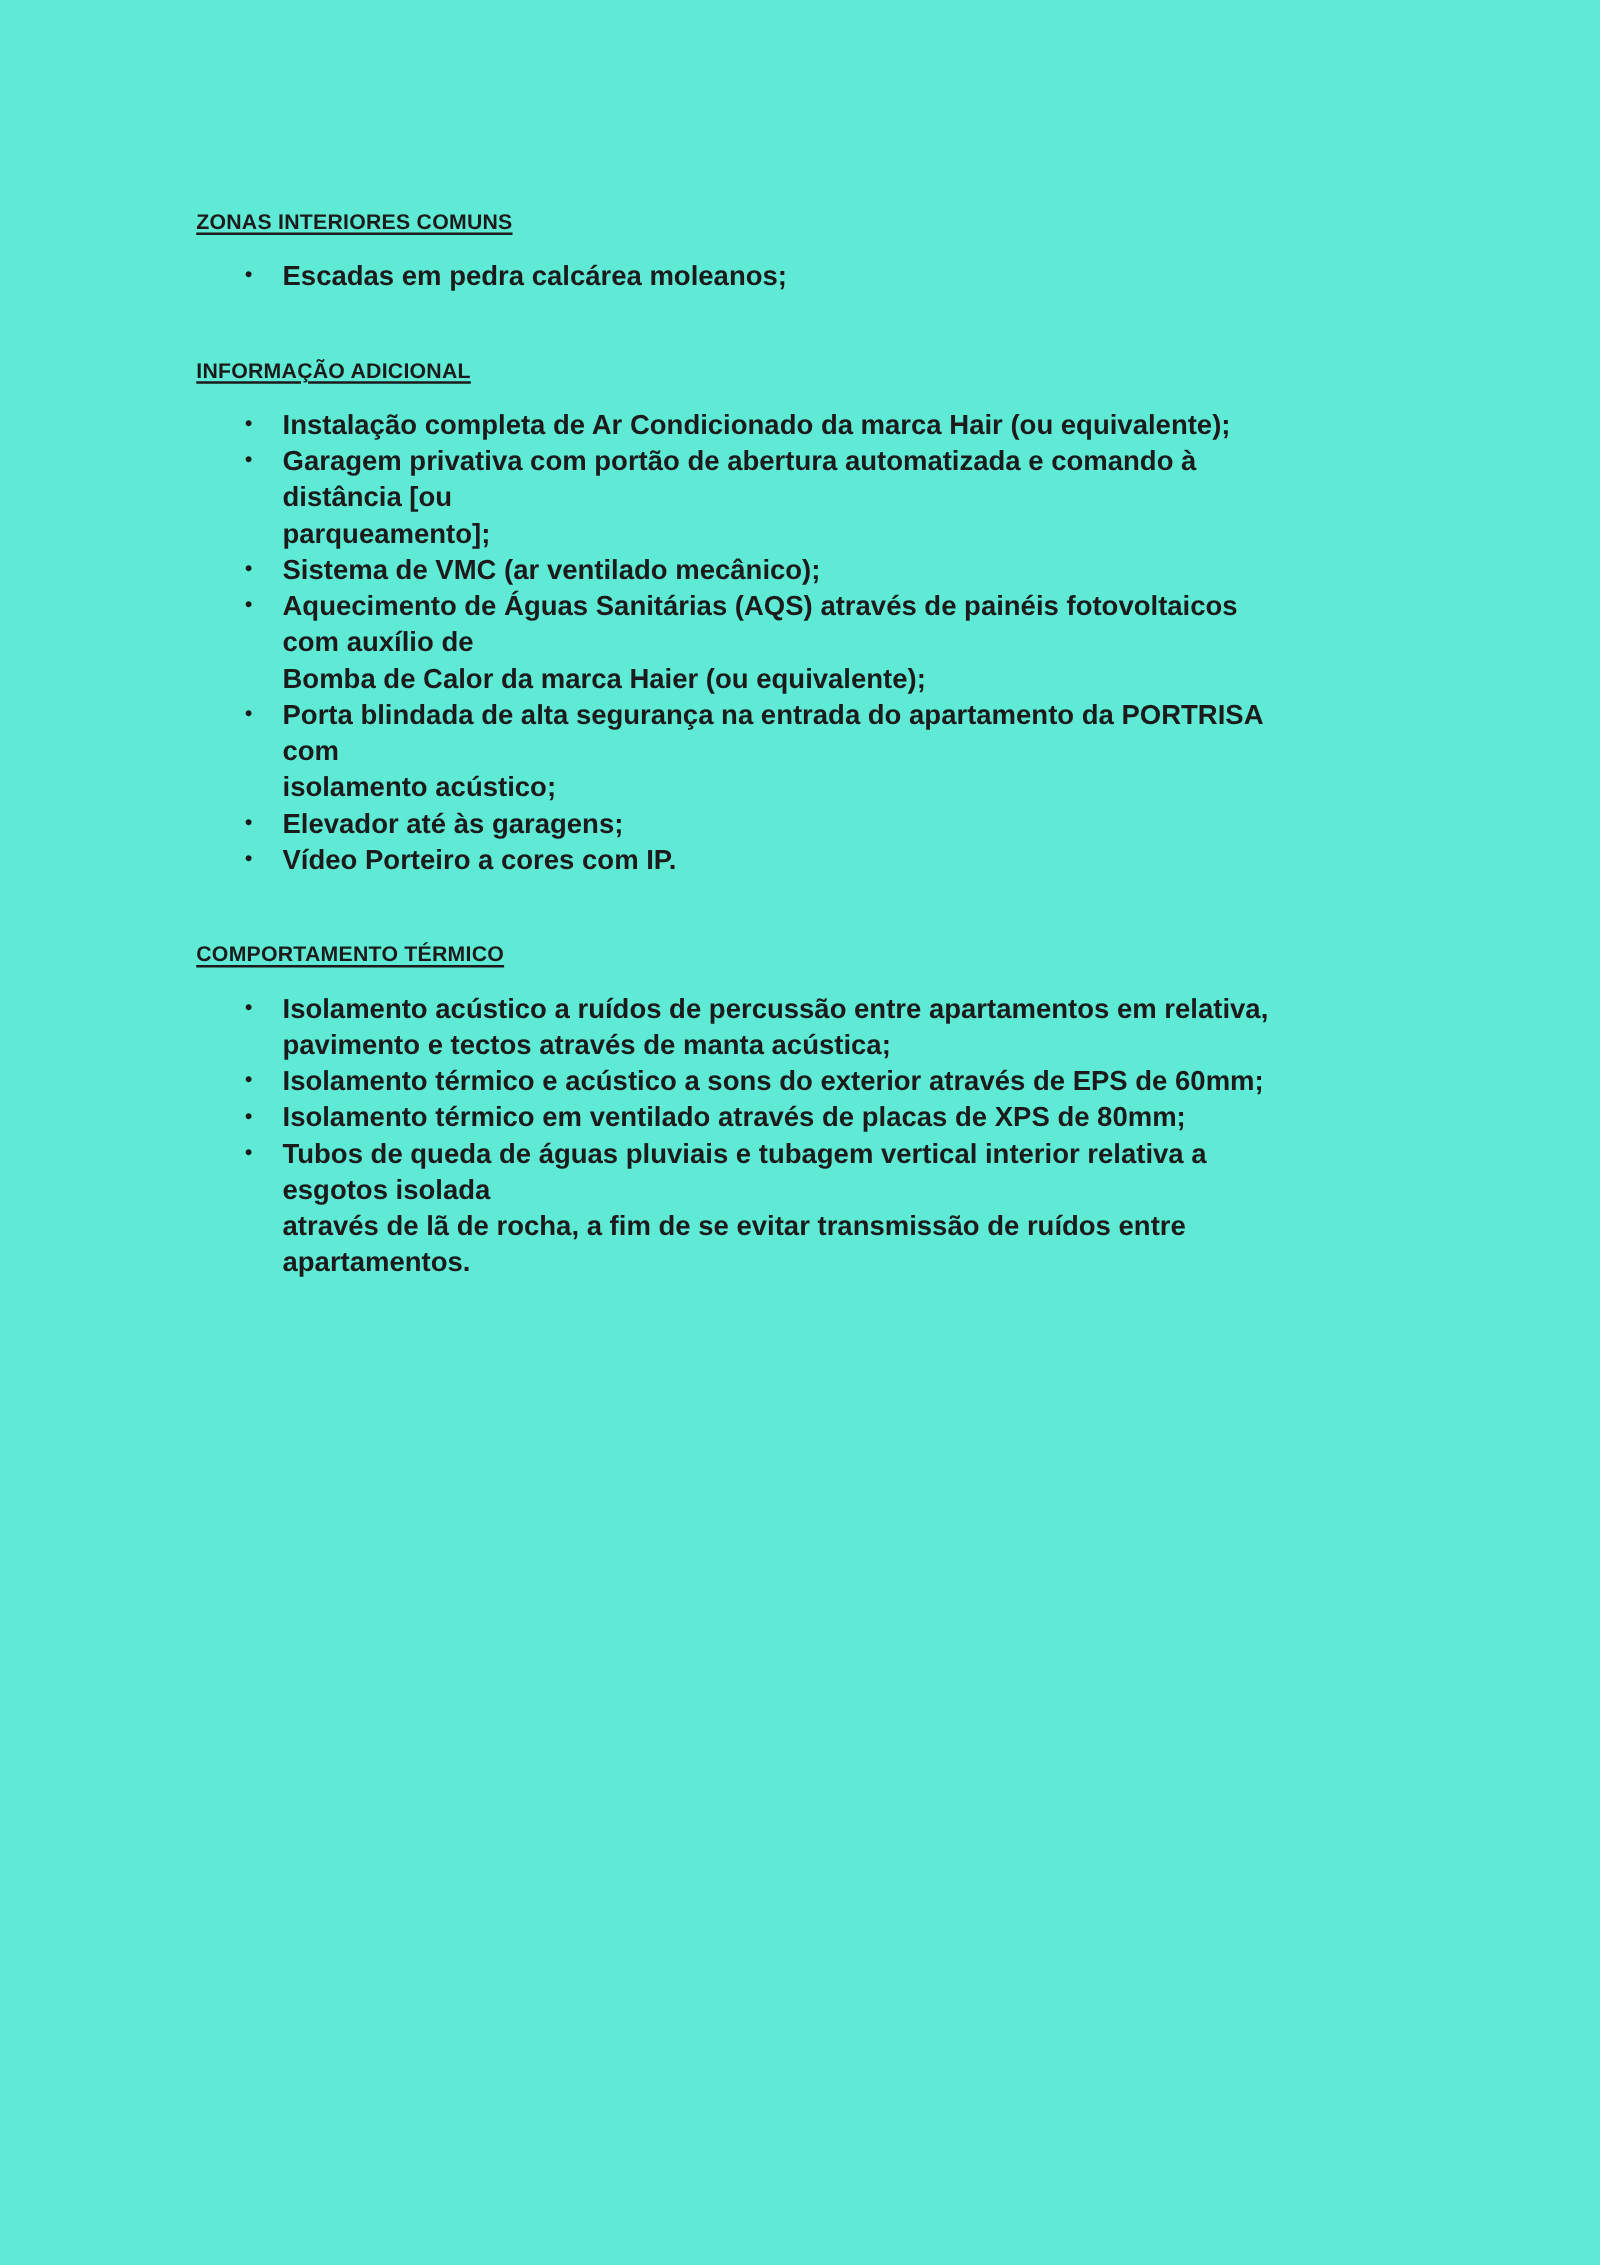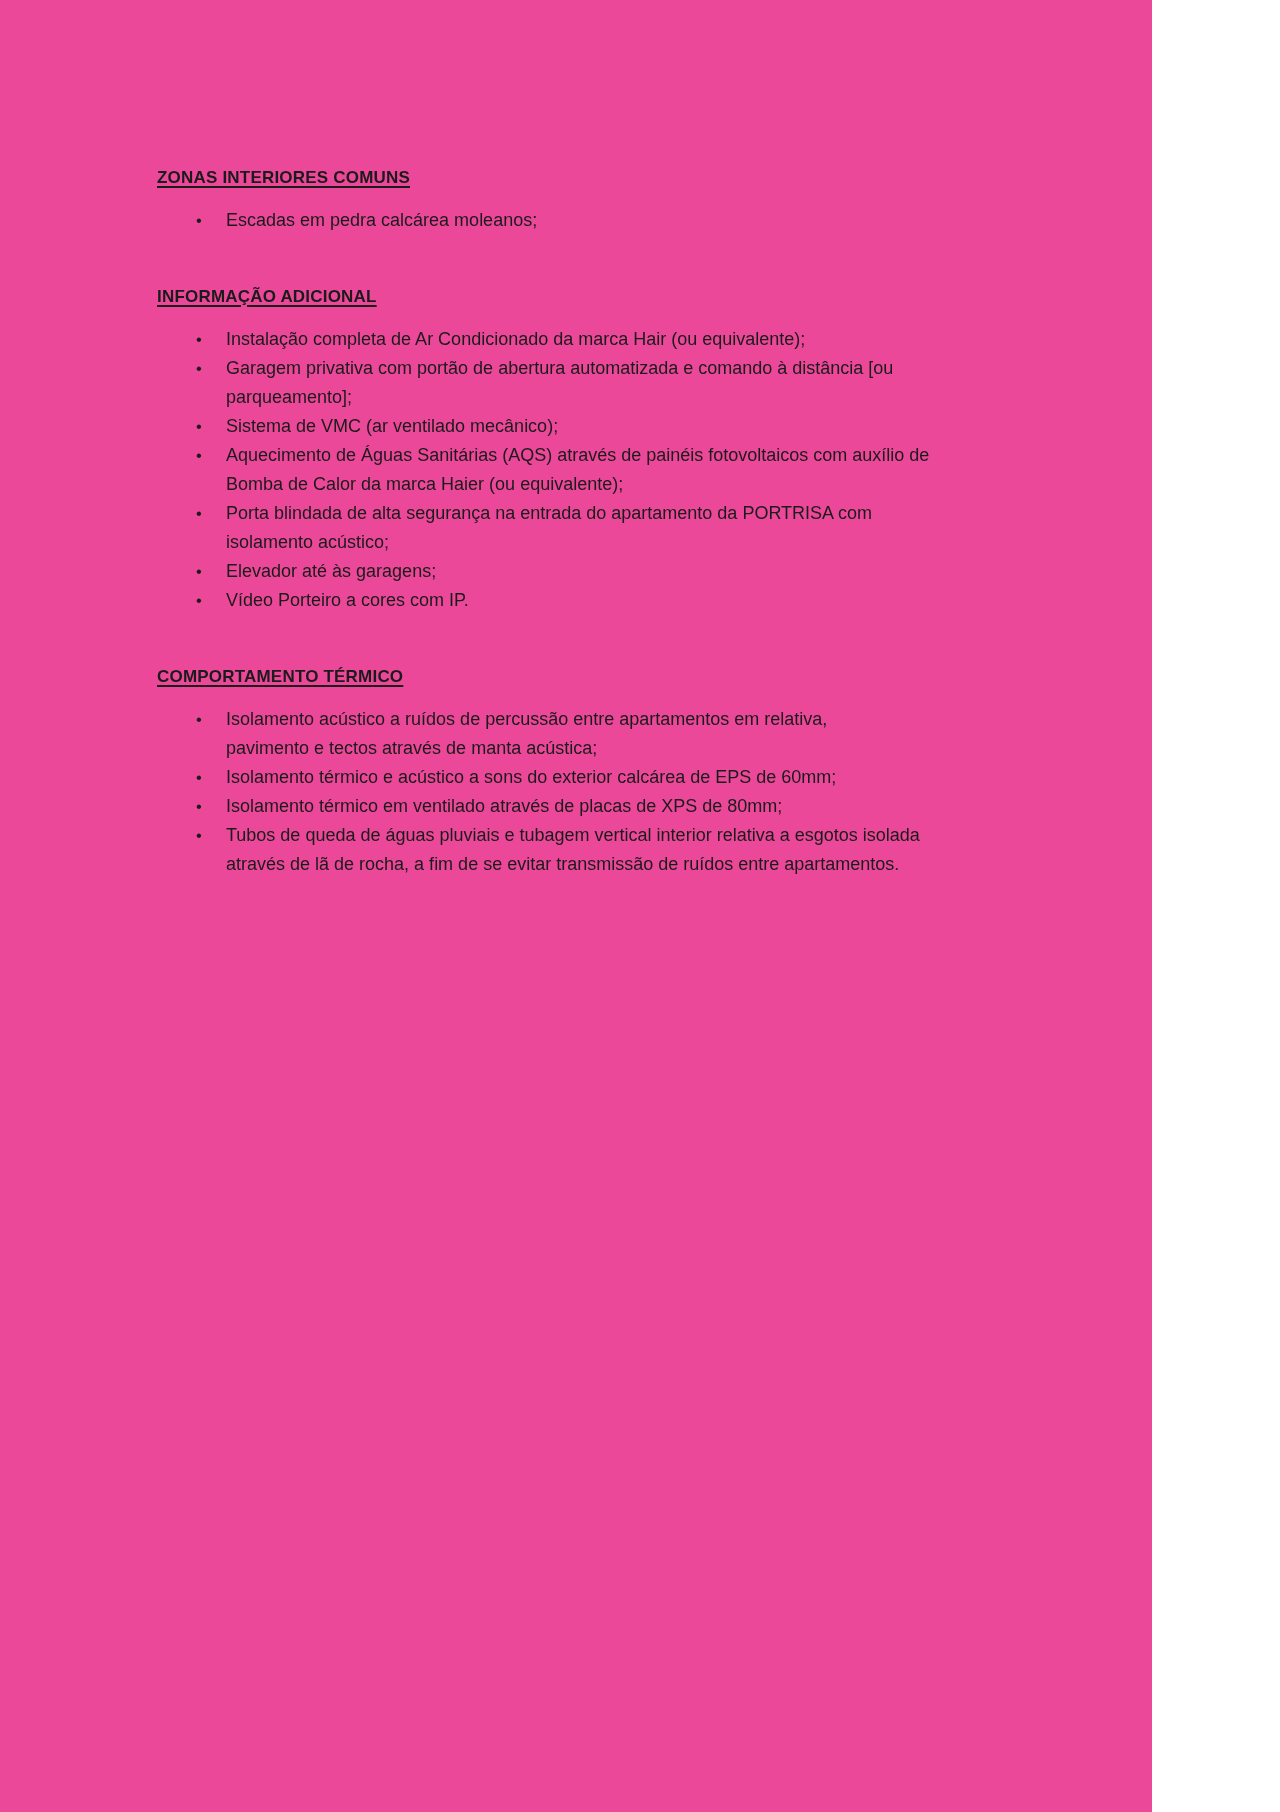--- a/index.html
+++ b/index.html
@@ -9,24 +9,24 @@
   }
   body {
     width: 1280px;
     height: 1812px;
     font-family: "Liberation Sans", sans-serif;
     color: #1b1b1b;
     overflow: hidden;
   }
   .page {
     box-sizing: border-box;
-    width: 1152px;
+    width: 1280px;
     height: 1812px;
     padding: 163px 120px 0 157px;
-    background: #ec4899;
+    background: #5eead4;
   }
   section.doc-section {
     margin: 0 0 47px 0;
   }
   h2.section-heading {
     font-size: 17px;
     font-weight: bold;
     line-height: 29px;
     margin: 0 0 14px 0;
     text-decoration: underline;
@@ -34,25 +34,26 @@
     text-underline-offset: 3px;
     letter-spacing: 0.2px;
   }
   ul.bullet-list {
     list-style: none;
     margin: 0;
     padding: 0 0 0 39px;
   }
   ul.bullet-list li {
     position: relative;
-    font-size: 18px;
+    font-size: 22px;
     line-height: 29px;
     padding-left: 30px;
     white-space: pre-line;
     max-width: 800px;
+    font-weight: bold;
   }
   ul.bullet-list li::before {
     content: "\2022";
     position: absolute;
     left: 0;
     top: 0;
     font-size: 16.5px;
     line-height: 29px;
     color: #1b1b1b;
   }
@@ -83,20 +84,20 @@
         <li>Elevador até às garagens;</li>
         <li>Vídeo Porteiro a cores com IP.</li>
       </ul>
   </section>
 
   <section class="doc-section">
     <h2 class="section-heading">COMPORTAMENTO TÉRMICO</h2>
     <ul class="bullet-list">
         <li>Isolamento acústico a ruídos de percussão entre apartamentos em relativa,
 pavimento e tectos através de manta acústica;</li>
-        <li>Isolamento térmico e acústico a sons do exterior calcárea de EPS de 60mm;</li>
+        <li>Isolamento térmico e acústico a sons do exterior através de EPS de 60mm;</li>
         <li>Isolamento térmico em ventilado através de placas de XPS de 80mm;</li>
         <li>Tubos de queda de águas pluviais e tubagem vertical interior relativa a esgotos isolada
 através de lã de rocha, a fim de se evitar transmissão de ruídos entre apartamentos.</li>
       </ul>
   </section>
 
 </div>
 
 </body></html>

